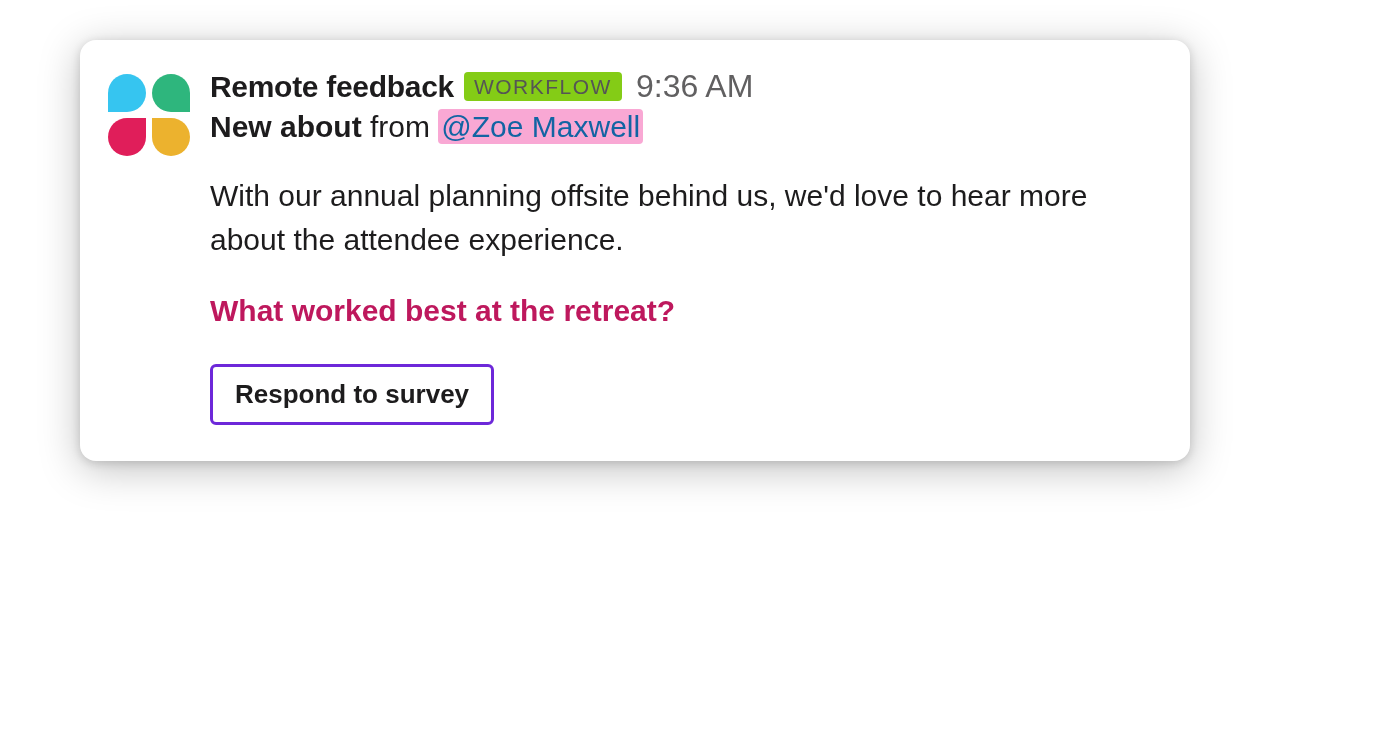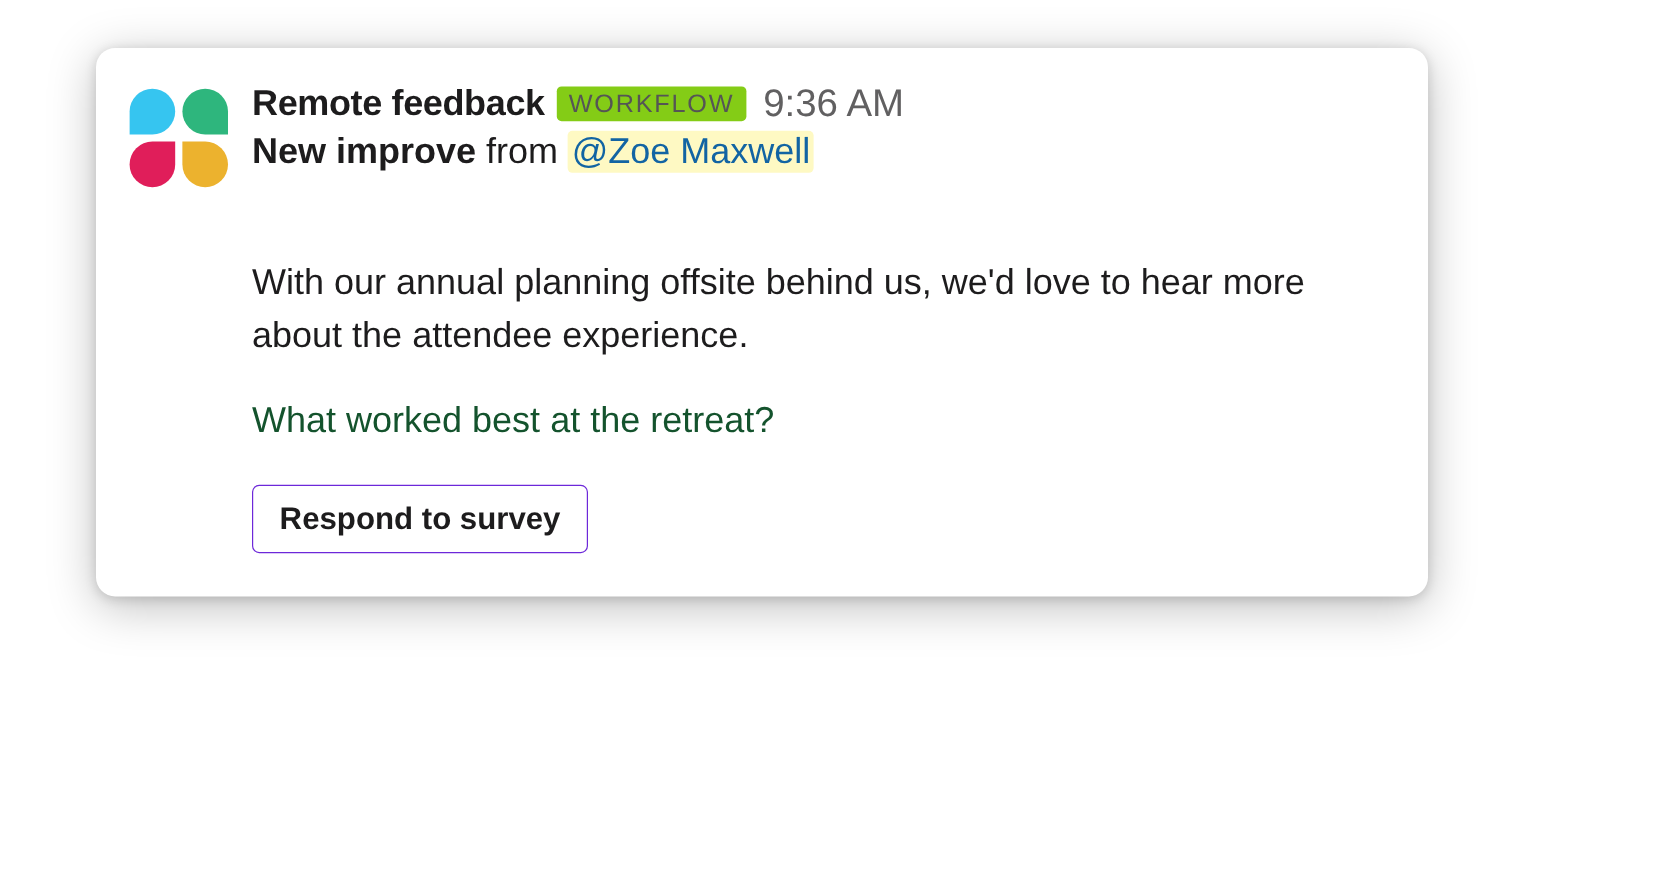--- a/index.html
+++ b/index.html
@@ -113,47 +113,46 @@
     .survey-label {
       font-weight: 900;
     }
     
     .survey-from {
       font-weight: 400;
     }
     
     .mention {
       color: #1264a3;
-      background: #fef9c3;
+      background: #f9a8d4;
       padding: 1px 3px;
       border-radius: 4px;
       font-weight: 400;
     }
     
     .body-text {
       font-size: 30px;
       color: #1d1c1d;
       line-height: 1.45;
       margin-bottom: 30px;
       font-weight: 400;
-      margin-top: 40px;
     }
     
     .question {
       font-size: 30px;
-      font-weight: 400;
-      color: #14532d;
+      font-weight: 700;
+      color: #be185d;
       margin-bottom: 28px;
       line-height: 1.3;
     }
     
     .respond-button {
       display: inline-block;
       align-self: flex-start;
-      border: 1px solid #6d28d9;
+      border: 3px solid #6d28d9;
       background: #ffffff;
       color: #1d1c1d;
       font-size: 26px;
       font-weight: 700;
       padding: 12px 22px;
       border-radius: 6px;
       cursor: pointer;
       margin-top: 6px;
     }
   </style>
@@ -169,21 +168,21 @@
   </div>
 
   <div class="message-content">
     <div class="message-header">
       <span class="sender-name">Remote feedback</span>
       <span class="workflow-badge">WORKFLOW</span>
       <span class="timestamp">9:36 AM</span>
     </div>
 
     <div class="survey-line">
-      <span class="survey-label">New improve</span><span class="survey-from"> from </span><span class="mention">@Zoe Maxwell</span>
+      <span class="survey-label">New about</span><span class="survey-from"> from </span><span class="mention">@Zoe Maxwell</span>
     </div>
 
     <div class="body-text">With our annual planning offsite behind us, we'd love to hear more about the attendee experience.</div>
 
     <div class="question">What worked best at the retreat?</div>
 
 
     <button class="respond-button">Respond to survey</button>
   </div>
 </div>

